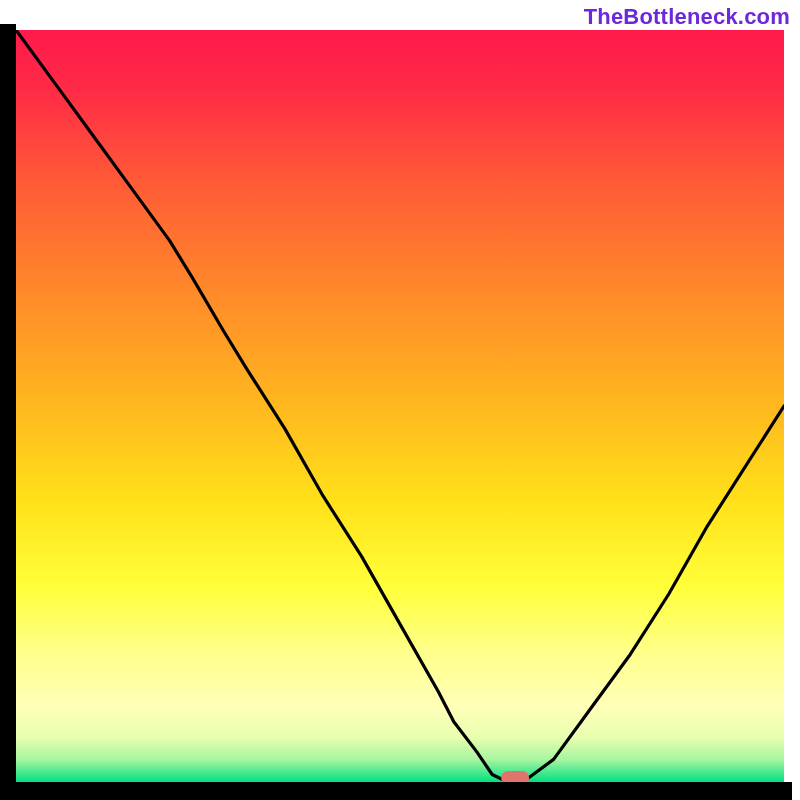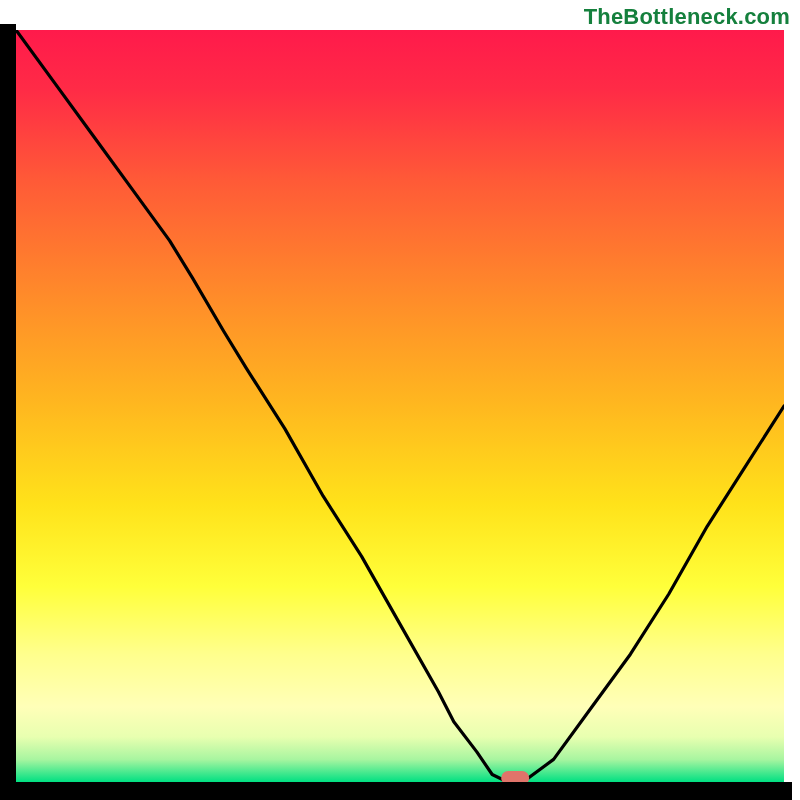--- a/index.html
+++ b/index.html
@@ -20,21 +20,21 @@
     width: 800px;
     height: 800px;
   }
   .attribution {
     position: absolute;
     top: 4px;
     right: 10px;
     font-family: Arial, Helvetica, sans-serif;
     font-size: 22px;
     font-weight: 600;
-    color: #15803d;
+    color: #6d28d9;
     letter-spacing: 0.2px;
   }
 </style>
 </head>
 <body>
 
 <div class="chart-container">
   <div class="attribution">TheBottleneck.com</div>
 
   <svg class="chart" viewBox="0 0 800 800">

